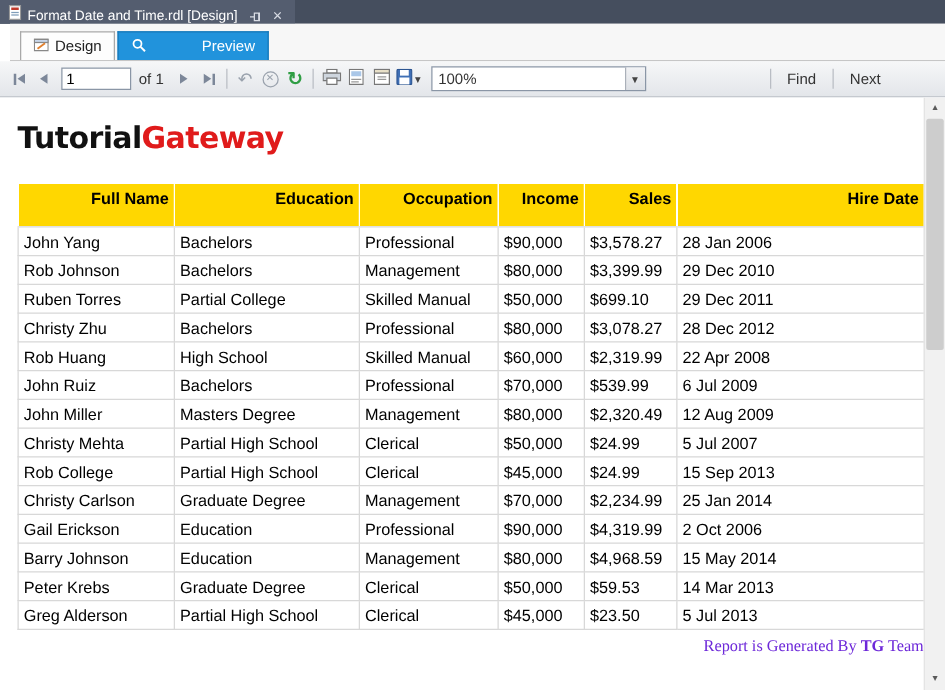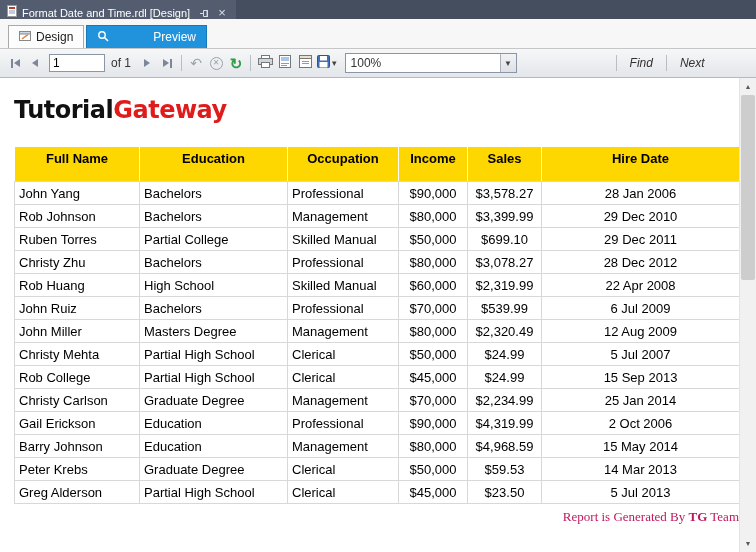--- a/index.html
+++ b/index.html
@@ -8,21 +8,21 @@
   .app { width: 756px; height: 552px; display: flex; flex-direction: column; }
 
   
   .doc-tabstrip { height: 19px; background: #454e5e; display: flex; flex-shrink: 0; }
   .doc-tab { display: flex; align-items: flex-end; gap: 5px; padding: 0 7px; background: #545d6f; color: #fff; font-size: 11px; }
   .doc-title { white-space: nowrap; }
   .pin { display: flex; align-items: center; margin-left: 4px; }
   .close-x { color: #d8dce4; font-size: 13px; line-height: 1; padding: 0 3px; }
 
   
-  .view-tabs { height: 30px; background: #f7f7f7; display: flex; align-items: flex-end; padding-left: 8px; border-bottom: 1px solid #c6c6c6; gap: 2px; flex-shrink: 0; }
+  .view-tabs { height: 30px; background: #f7f7f7; display: flex; align-items: flex-end; padding-left: 8px; border-bottom: 1px solid #c6c6c6; gap: 2px; flex-shrink: 0; margin-left: 8px; }
   .vtab { height: 23px; display: flex; align-items: center; gap: 5px; padding: 0 10px; font-size: 12px; border: 1px solid #a9a9a9; border-bottom: none; background: #fdfdfd; color: #222; cursor: default; }
   .vtab.active { background: var(--preview-tab, #2193dc); border-color: #1879b8; color: #fff; gap: 44px; }
 
   
   .toolbar { height: 29px; background: linear-gradient(#f6f7f8, #e3e6ea); border-bottom: 1px solid #b4b9c1; display: flex; align-items: center; padding: 0 5px; font-size: 12px; color: #333; flex-shrink: 0; }
   .tbtn { height: 20px; min-width: 20px; display: flex; align-items: center; justify-content: center; background: transparent; border: none; gap: 1px; padding: 0 2px; }
   .tri { width: 0; height: 0; border-top: 4px solid transparent; border-bottom: 4px solid transparent; }
   .tri-l { border-right: 6px solid #7c8799; }
   .tri-r { border-left: 6px solid #7c8799; }
   .bar { width: 2px; height: 9px; background: #7c8799; }
@@ -30,32 +30,32 @@
   .of { margin: 0 6px 0 2px; }
   .sep { width: 1px; height: 16px; background: #b9bdc4; margin: 0 4px; }
   .glyph-back { color: #9aa2ad; font-size: 14px; line-height: 1; }
   .glyph-stop { color: #9aa2ad; border: 1px solid #9aa2ad; border-radius: 50%; width: 13px; height: 13px; display: flex; align-items: center; justify-content: center; line-height: 1; font-size: 8px; }
   .glyph-refresh { color: #2f9e44; font-size: 15px; font-weight: bold; line-height: 1; }
   .caret { font-size: 9px; color: #444; margin-left: 1px; }
   .zoom { width: 172px; height: 20px; background: #fff; border: 1px solid #8a96a6; display: flex; align-items: center; margin-left: 6px; }
   .zoom-text { flex: 1; padding-left: 5px; }
   .zoom-arrow { width: 16px; height: 100%; background: linear-gradient(#f2f3f5, #dde0e5); border-left: 1px solid #aab0b9; display: flex; align-items: center; justify-content: center; font-size: 8px; color: #444; }
   .find-group { margin-left: 95px; display: flex; align-items: center; }
-  .find-link { color: #333; padding: 0 9px; text-decoration: none; cursor: default; font-style: italic; }
+  .find-link { color: #333; padding: 0 9px; text-decoration: none; cursor: default; }
 
   
   .viewport { position: relative; flex: 1; background: #fff; overflow: hidden; }
   .page { padding: 18px 0 0 14px; width: 753px; }
   .logo { font-size: 24px; font-weight: bold; letter-spacing: -0.5px; line-height: 28px; font-family: "DejaVu Sans", sans-serif; color: #111; }
   .logo-red { color: var(--logo-red, #e01b1b); }
   .rpt { border-collapse: collapse; margin-top: 22px; table-layout: fixed; width: 725px; font-size: 13px; color: #000; }
-  .rpt th { background: var(--header-bg, #ffd700); font-weight: bold; text-align: center; vertical-align: top; padding: 4px 4px 0 4px; height: 35px; border: 1px solid #fff; border-bottom: 1px solid #d8d8d8; overflow: hidden; white-space: nowrap; }
+  .rpt th { background: var(--header-bg, #ffd700); font-weight: bold; text-align: right; vertical-align: top; padding: 4px 4px 0 4px; height: 35px; border: 1px solid #fff; border-bottom: 1px solid #d8d8d8; overflow: hidden; white-space: nowrap; }
   .rpt td { height: 23px; padding: 0 4px; border: 1px solid #d8d8d8; overflow: hidden; white-space: nowrap; }
-  .rpt td.num { text-align: center; }
-  .footer { width: 725px; text-align: right; font-family: "Liberation Serif", serif; font-size: 13px; margin-top: 5px; color: #be185d; }
+  .rpt td.num { text-align: left; }
+  .footer { width: 725px; text-align: right; font-family: "Liberation Serif", serif; font-size: 13px; margin-top: 5px; color: #6d28d9; }
 
   
   .vscroll { position: absolute; top: 0; right: 0; bottom: 0; width: 17px; background: #f1f1f1; border-left: 1px solid #e4e4e4; }
   .sb-btn { height: 17px; display: flex; align-items: center; justify-content: center; font-size: 7px; color: #5a5a5a; }
   .sb-btn.down { position: absolute; bottom: 0; left: 0; right: 0; }
   .sb-thumb { position: absolute; top: 17px; left: 1px; right: 1px; height: 185px; background: #cdcdcd; border-radius: 2px; }
 </style>
 </head>
 <body>
 

